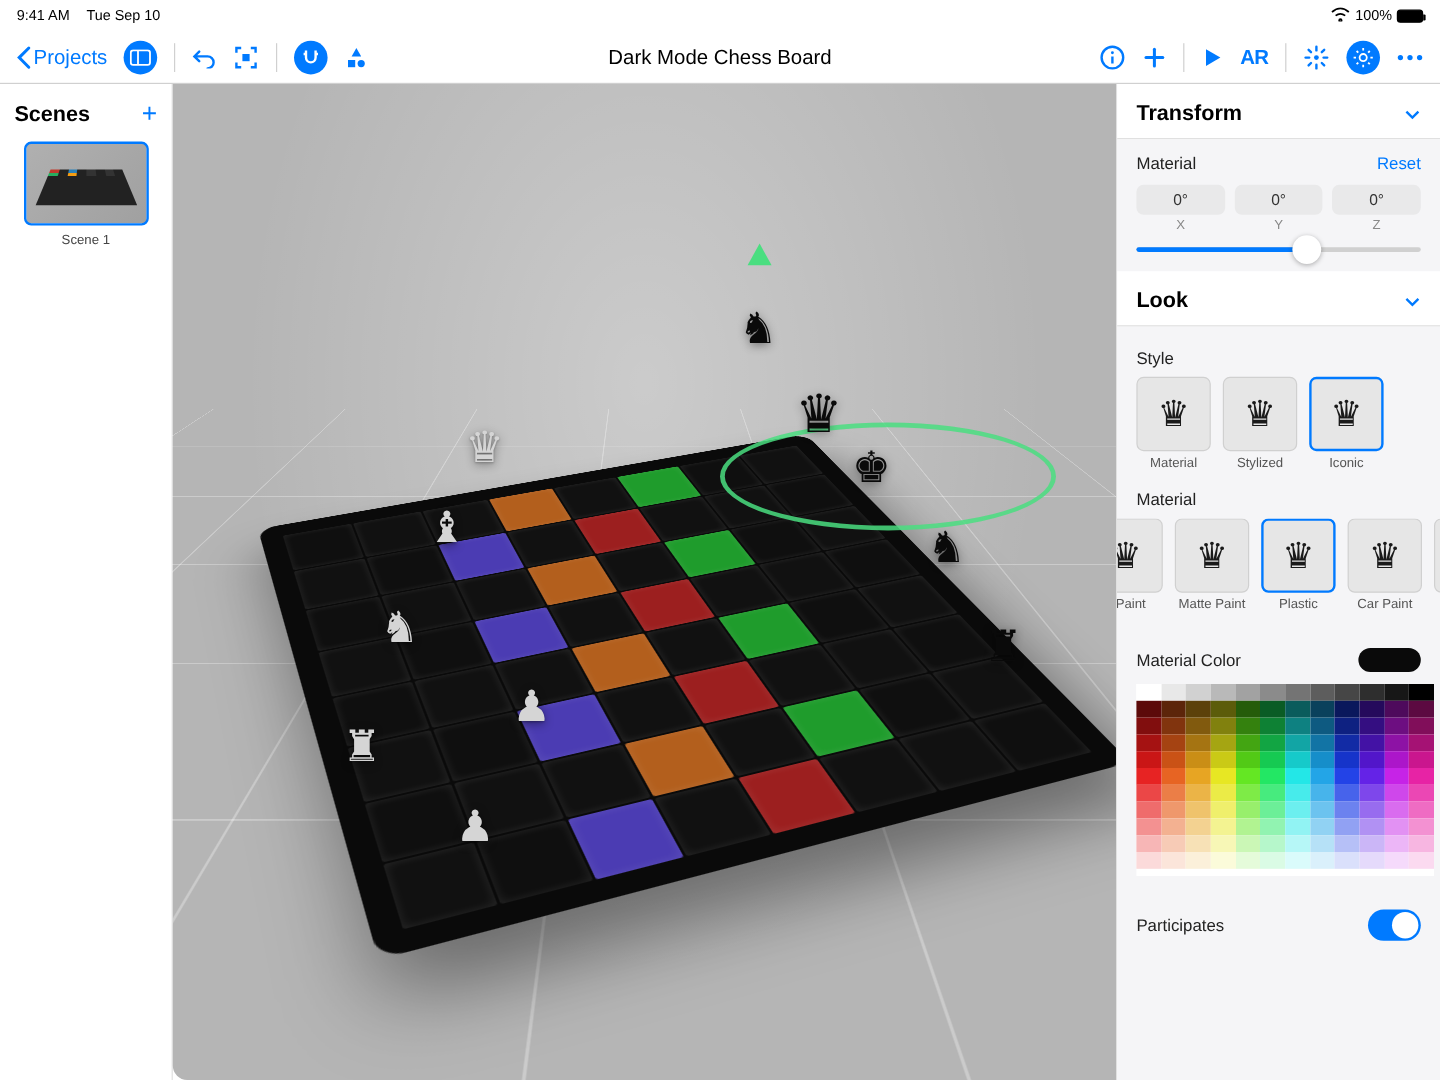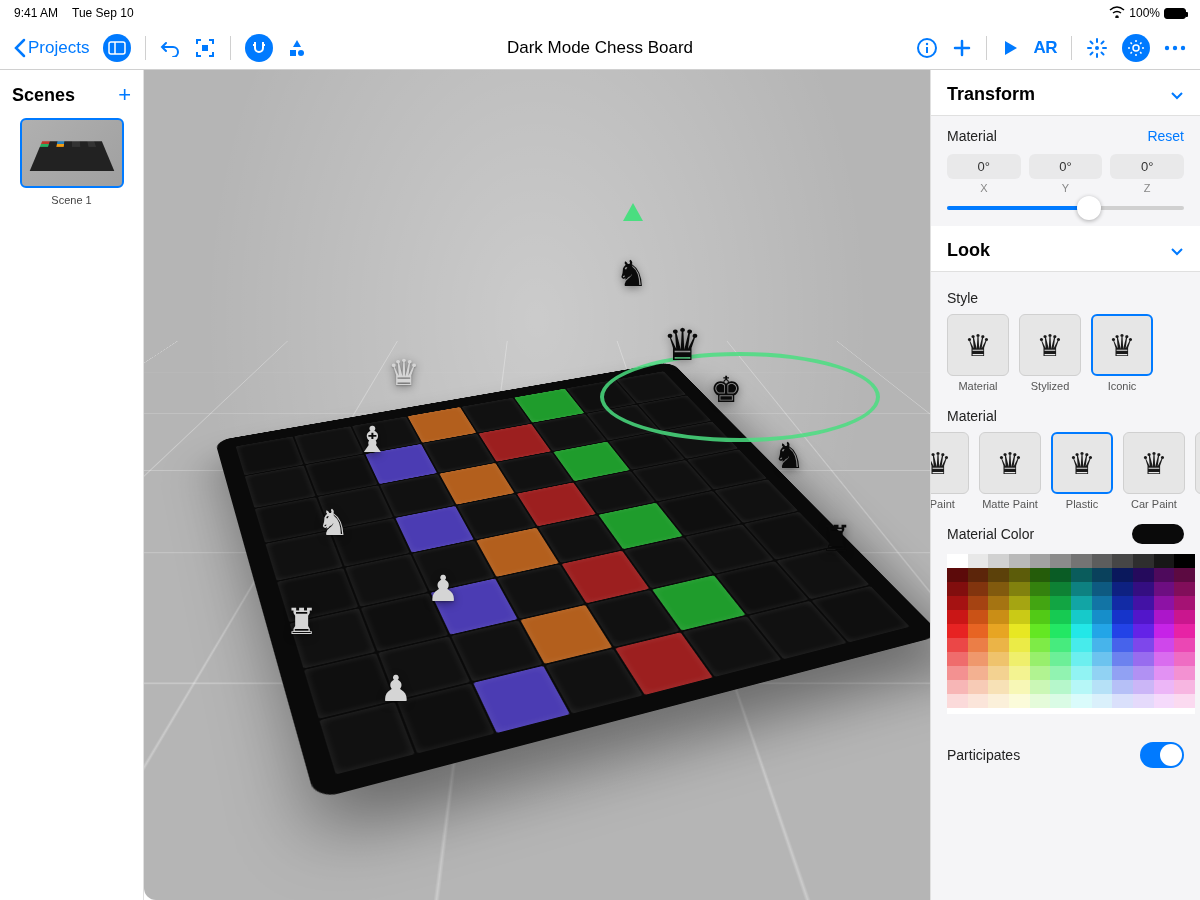--- a/index.html
+++ b/index.html
@@ -384,21 +384,21 @@
           <div class="swatch-item">
             <div class="swatch">♛</div>
             <div class="swatch-label">Car Paint</div>
           </div>
           <div class="swatch-item">
             <div class="swatch">♛</div>
             <div class="swatch-label">Alum</div>
           </div>
         </div>
 
-      <div class="row" style="margin-top:14px;">
+      <div class="row" style="margin-top:30px;">
         <span class="label">Material Color</span>
         <div class="color-chip"></div>
       </div>
       <div class="color-grid" id="color-grid">
           <div class="color-grid-row">
             <div class="color-grid-cell" style="background: rgb(255, 255, 255);"></div>
             <div class="color-grid-cell" style="background: rgb(232, 232, 232);"></div>
             <div class="color-grid-cell" style="background: rgb(209, 209, 209);"></div>
             <div class="color-grid-cell" style="background: rgb(185, 185, 185);"></div>
             <div class="color-grid-cell" style="background: rgb(162, 162, 162);"></div>

